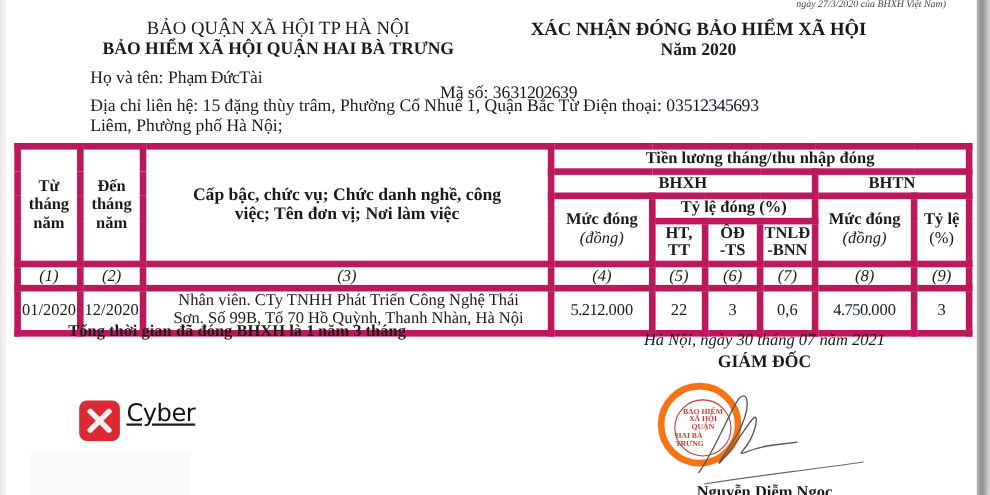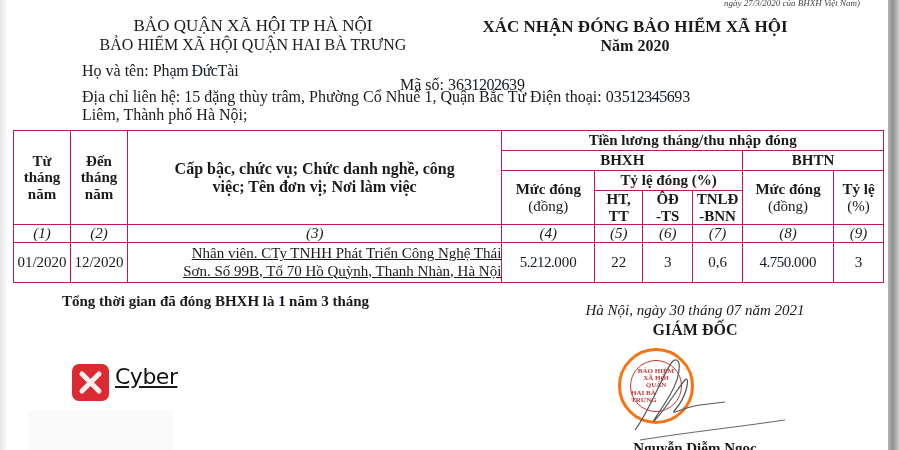--- a/index.html
+++ b/index.html
@@ -5,50 +5,50 @@
   * { box-sizing: border-box; margin: 0; padding: 0; }
   html, body { width: 900px; height: 450px; overflow: hidden; background: #ffffff; }
   body { position: relative; font-family: "Liberation Serif", "DejaVu Serif", serif; color: #1a1a1a; }
 
   .left-edge { position: absolute; left: 0; top: 0; width: 6px; height: 450px; background: linear-gradient(to right, #e6e6e6, #f7f7f7); }
   .right-shadow { position: absolute; left: 888px; top: 0; width: 12px; height: 450px; background: linear-gradient(to right, #b5b5b5, #8f8f8f 40%, #d8d8d8); }
 
   .abs { position: absolute; white-space: nowrap; }
   .note { right: 40px; top: -2px; font-size: 9px; font-style: italic; color: #444; }
   .agency-parent { left: 88px; top: 16px; width: 330px; text-align: center; font-size: 17px; }
-  .agency { left: 88px; top: 36px; width: 330px; text-align: center; font-size: 16px; font-weight: normal; }
+  .agency { left: 88px; top: 36px; width: 330px; text-align: center; font-size: 16px; font-weight: bold; }
   .doc-title { left: 470px; top: 17px; width: 330px; text-align: center; font-size: 17px; font-weight: bold; }
   .doc-year { left: 470px; top: 37px; width: 330px; text-align: center; font-size: 16px; font-weight: bold; }
 
   .line { font-size: 16px; }
   .name-row { left: 82px; top: 62px; }
   .code-row { left: 400px; top: 76px; }
   .addr-row { left: 82px; top: 88px; }
   .addr-row2 { left: 82px; top: 106px; }
 
   .blur { display: inline-block; color: #0f172a; filter: blur(0.6px); letter-spacing: -0.5px; }
 
   table.ins { position: absolute; left: 13px; top: 130px; width: 871px; border-collapse: collapse; font-size: 15px; }
-  table.ins td, table.ins th { border: 1px solid #be185d; text-align: center; vertical-align: middle; line-height: 1.1; }
+  table.ins td, table.ins th { border: 6px solid #be185d; text-align: center; vertical-align: middle; line-height: 1.1; }
   table.ins th { font-weight: bold; }
-  table.ins .it { font-weight: normal; }
+  table.ins .it { font-style: italic; font-weight: normal; }
   table.ins tr.h1 th { height: 20px; }
   table.ins tr.h2 th { height: 20px; }
   table.ins tr.h3 th { height: 20px; }
   table.ins tr.h4 th { height: 18px; }
   table.ins tr.nums td { height: 18px; font-style: italic; }
   table.ins tr.data td { height: 40px; font-size: 15px; }
-  table.ins td.desc { text-align: right; padding-left: 3px; line-height: 1.15; text-decoration: underline; }
+  table.ins td.desc { text-align: center; padding-left: 3px; line-height: 1.15; }
 
   .total { left: 62px; top: 293px; font-size: 15px; font-weight: bold; }
   .place-date { left: 540px; top: 302px; width: 310px; text-align: center; font-size: 15px; font-style: italic; }
   .director { left: 540px; top: 321px; width: 310px; text-align: center; font-size: 16px; font-weight: bold; }
   .signer { left: 540px; top: 440px; width: 310px; text-align: center; font-size: 15px; font-weight: bold; }
 
-  .stamp { position: absolute; left: 618px; top: 348px; width: 76px; height: 76px; border: 3px solid #f97316; border-radius: 50%; }
+  .stamp { position: absolute; left: 598px; top: 348px; width: 76px; height: 76px; border: 6px solid #f97316; border-radius: 50%; }
   .stamp-inner { position: absolute; left: 9px; top: 9px; width: 52px; height: 52px; border: 1.5px solid #c8393a; border-radius: 50%; display: flex; flex-direction: column; align-items: center; justify-content: center; }
   .stamp-inner span { font-size: 7px; font-weight: bold; color: #c8393a; line-height: 1.05; font-family: "Liberation Serif", serif; }
   .signature { position: absolute; left: 610px; top: 350px; width: 180px; height: 100px; }
 
   .logo { position: absolute; left: 72px; top: 364px; display: flex; align-items: flex-start; text-decoration: underline; }
   .logo-mark { width: 37px; height: 37px; background: #dc2a32; border-radius: 7px; position: relative; }
   .logo-text { margin-left: 6px; font-family: "DejaVu Sans", sans-serif; font-size: 22px; color: #111; letter-spacing: -0.5px; }
   .logo-box { position: absolute; left: 28px; top: 410px; width: 145px; height: 40px; background: #fafafa; }
 </style>
 </head>
@@ -66,21 +66,21 @@
 <div class="abs line name-row">
   <span>Họ và tên: </span><span>Ph</span><span class="blur">ạm Đức </span><span>Tài</span>
 </div>
 <div class="abs line code-row">
   <span>Mã số: </span><span>36</span><span class="blur">312026</span><span>39</span>
 </div>
 <div class="abs line addr-row">
   <span>Địa chỉ liên hệ: </span><span>15 đặng thùy trâm, Phường Cổ Nhuế 1, Quận Bắc Từ</span>
   <span>Điện thoại: </span><span>03</span><span class="blur">5123456</span><span>93</span>
 </div>
-<div class="abs line addr-row2">Liêm, Thành phố Hà Nội;</div>
+<div class="abs line addr-row2">Liêm, Phường phố Hà Nội;</div>
 
 <table class="ins">
   <colgroup>
     <col style="width:57px">
       <col style="width:57px">
       <col style="width:375px">
     <col style="width:93px">
       <col style="width:48px">
       <col style="width:50px">
       <col style="width:50px">

